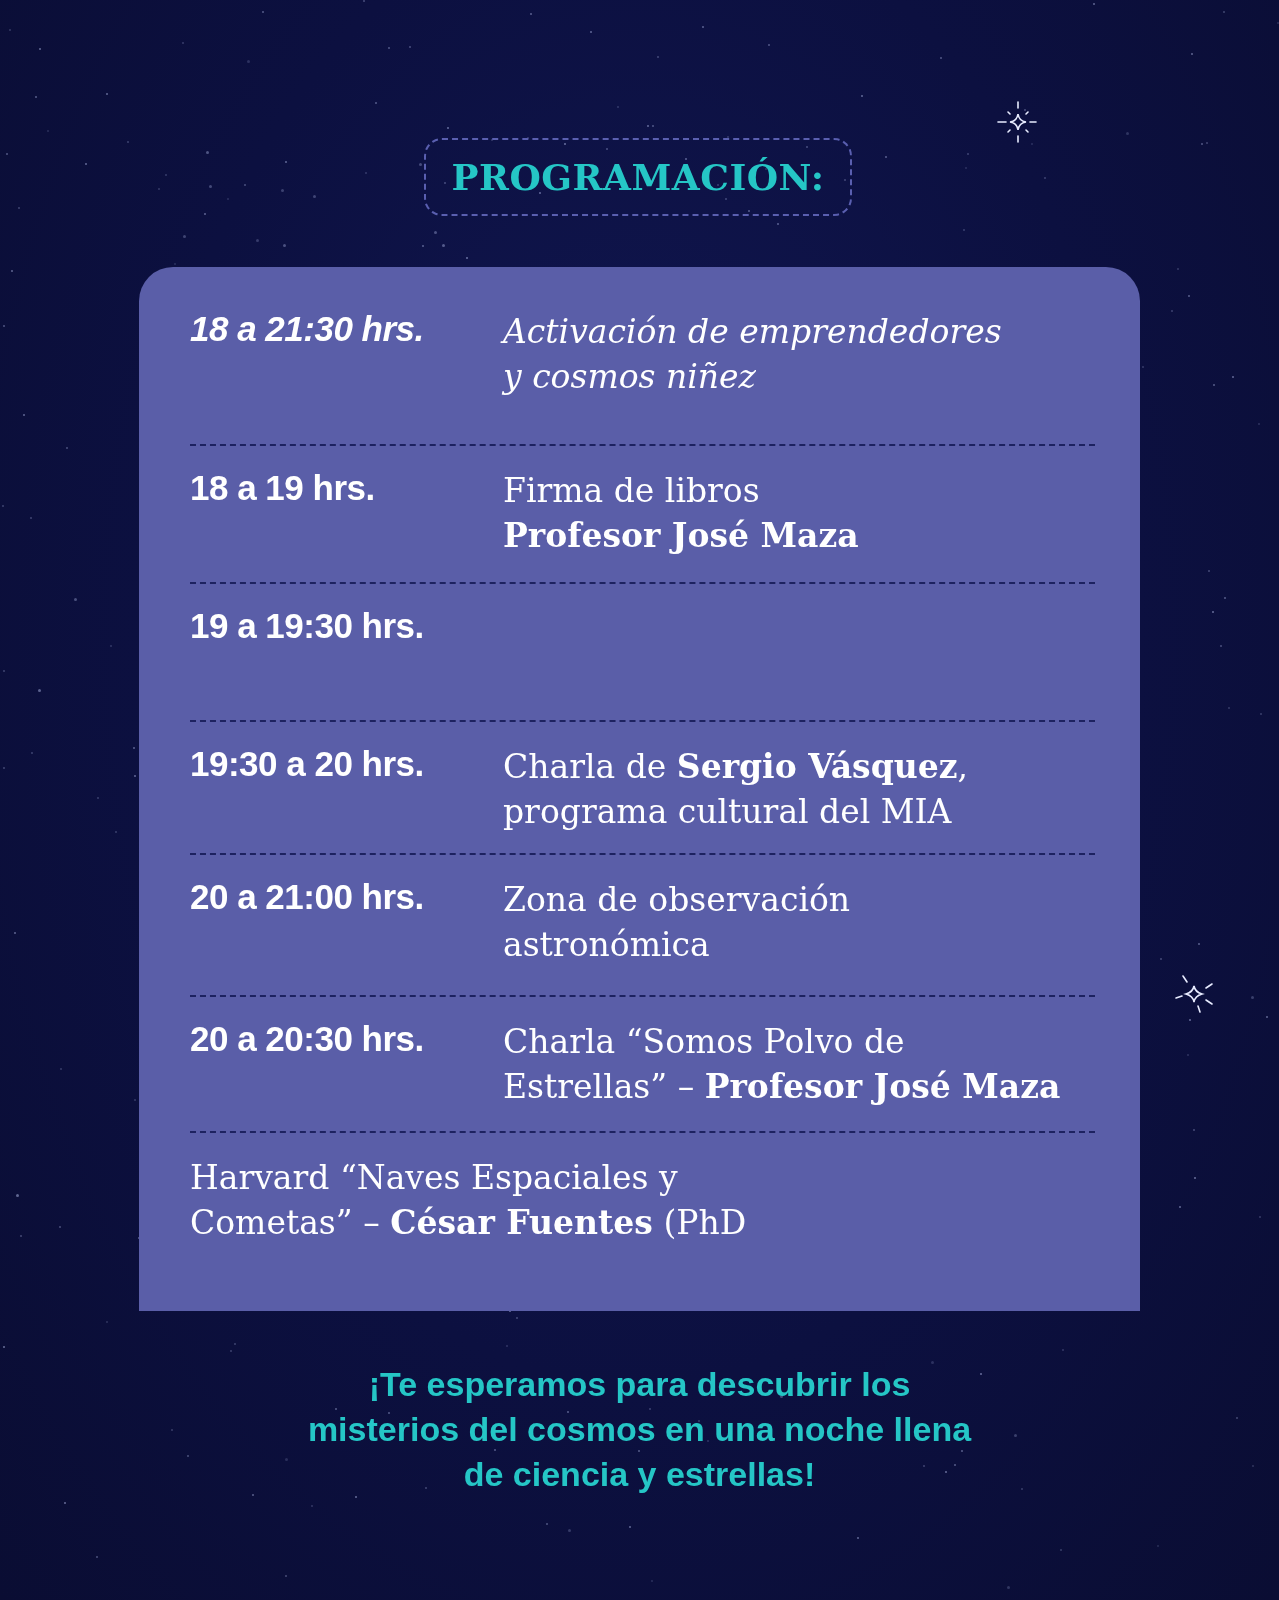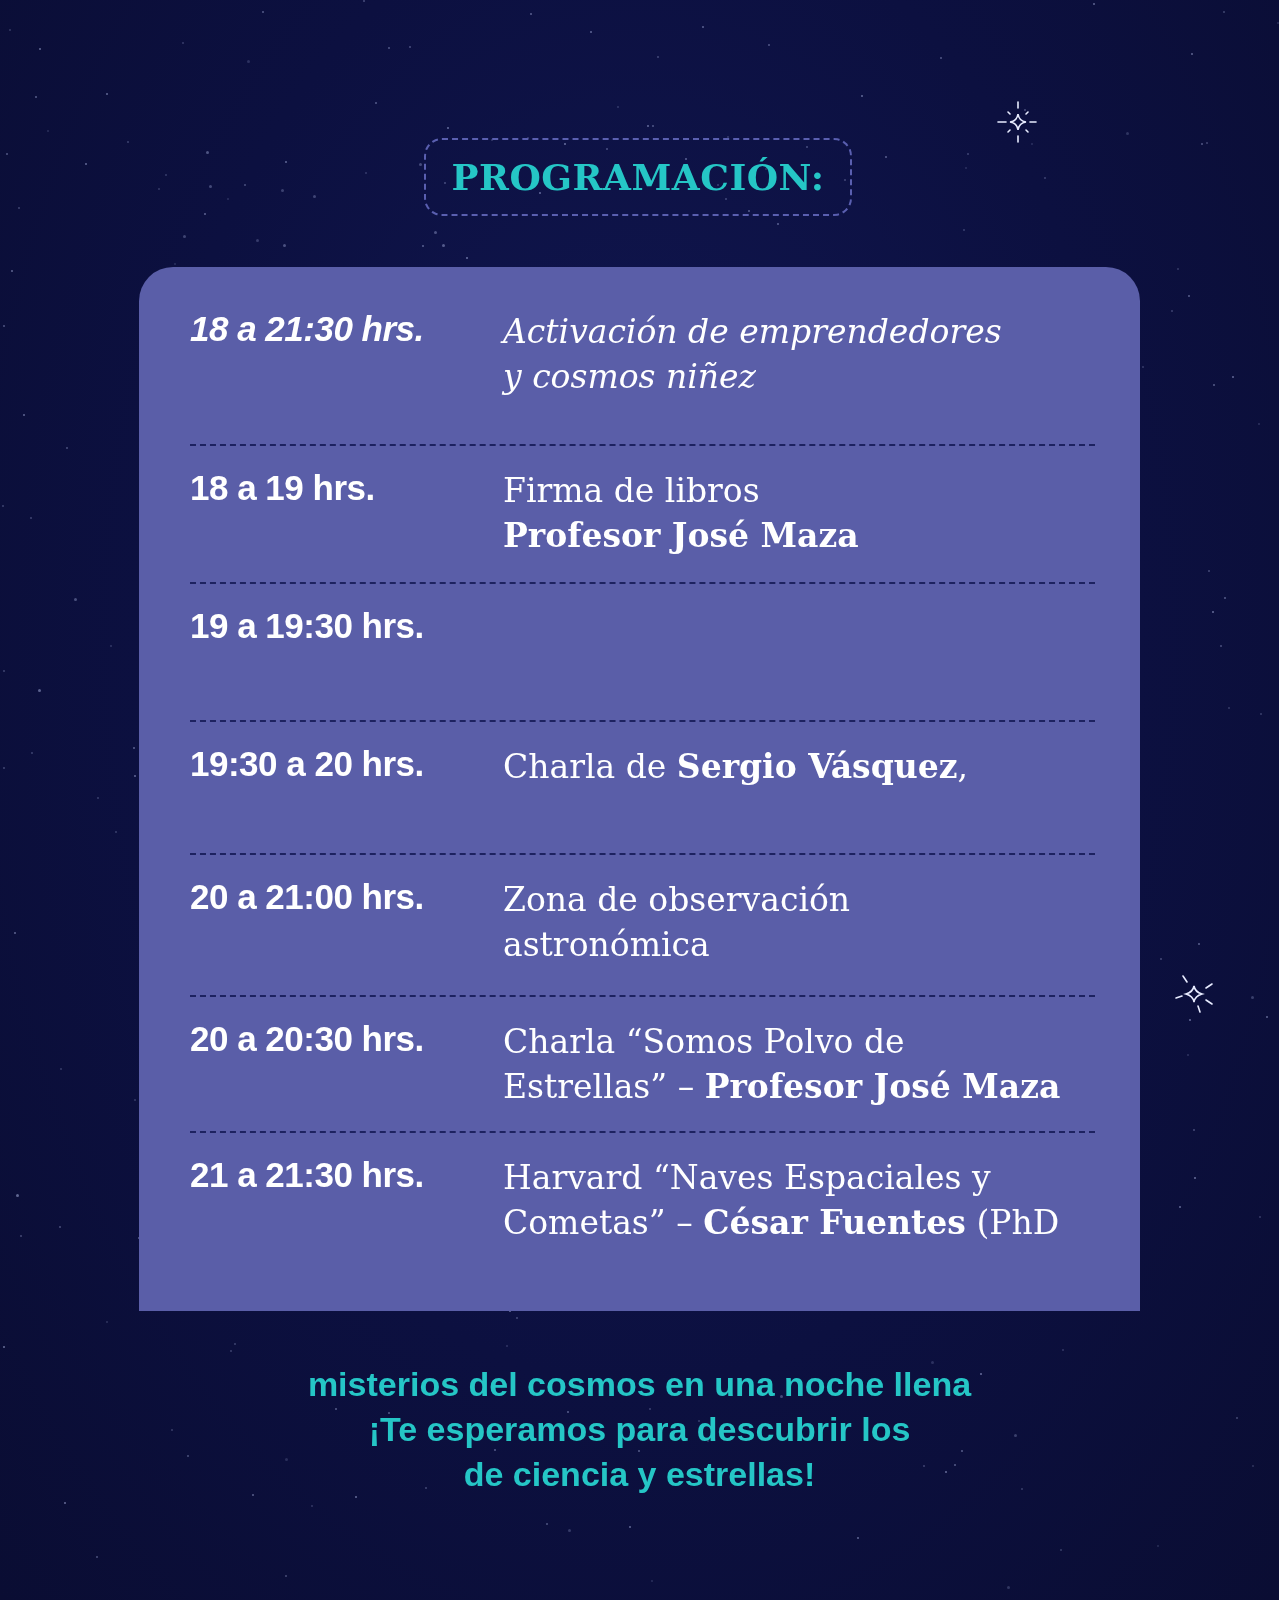--- a/index.html
+++ b/index.html
@@ -417,33 +417,32 @@
     </div>
     <div class="row" style="height: 138px;">
       <div class="time">18 a 19 hrs.</div>
       <div class="desc"><span>Firma de libros</span><br><b>Profesor José Maza</b></div>
     </div>
     <div class="row" style="height: 138px;">
       <div class="time">19 a 19:30 hrs.</div>
     </div>
     <div class="row" style="height: 133px;">
       <div class="time">19:30 a 20 hrs.</div>
-      <div class="desc"><span>Charla de </span><b>Sergio Vásquez</b><span>,</span><br></div>
+      <div class="desc"><span>Charla de </span><b>Sergio Vásquez</b><span>,</span><br><span>programa cultural del MIA</span></div>
     </div>
     <div class="row" style="height: 142px;">
       <div class="time">20 a 21:00 hrs.</div>
       <div class="desc"><span>Zona de observación</span><br><span>astronómica</span></div>
     </div>
     <div class="row" style="height: 136px;">
       <div class="time">20 a 20:30 hrs.</div>
       <div class="desc"><span>Charla “Somos Polvo de</span><br><span>Estrellas” – </span><b>Profesor José Maza</b></div>
     </div>
     <div class="row" style="height: 198px;">
-      <div class="time">21 a 21:30 hrs.</div>
       <div class="desc"><span>Harvard “Naves Espaciales y</span><br><span>Cometas” – </span><b>César Fuentes</b><span> (PhD</span><br></div>
     </div>
   </div>
 
 <div class="footer" id="footer">
+    <div>¡Te esperamos para descubrir los</div>
     <div>misterios del cosmos en una noche llena</div>
-    <div>¡Te esperamos para descubrir los</div>
     <div>de ciencia y estrellas!</div>
   </div>
 
 </body></html>

